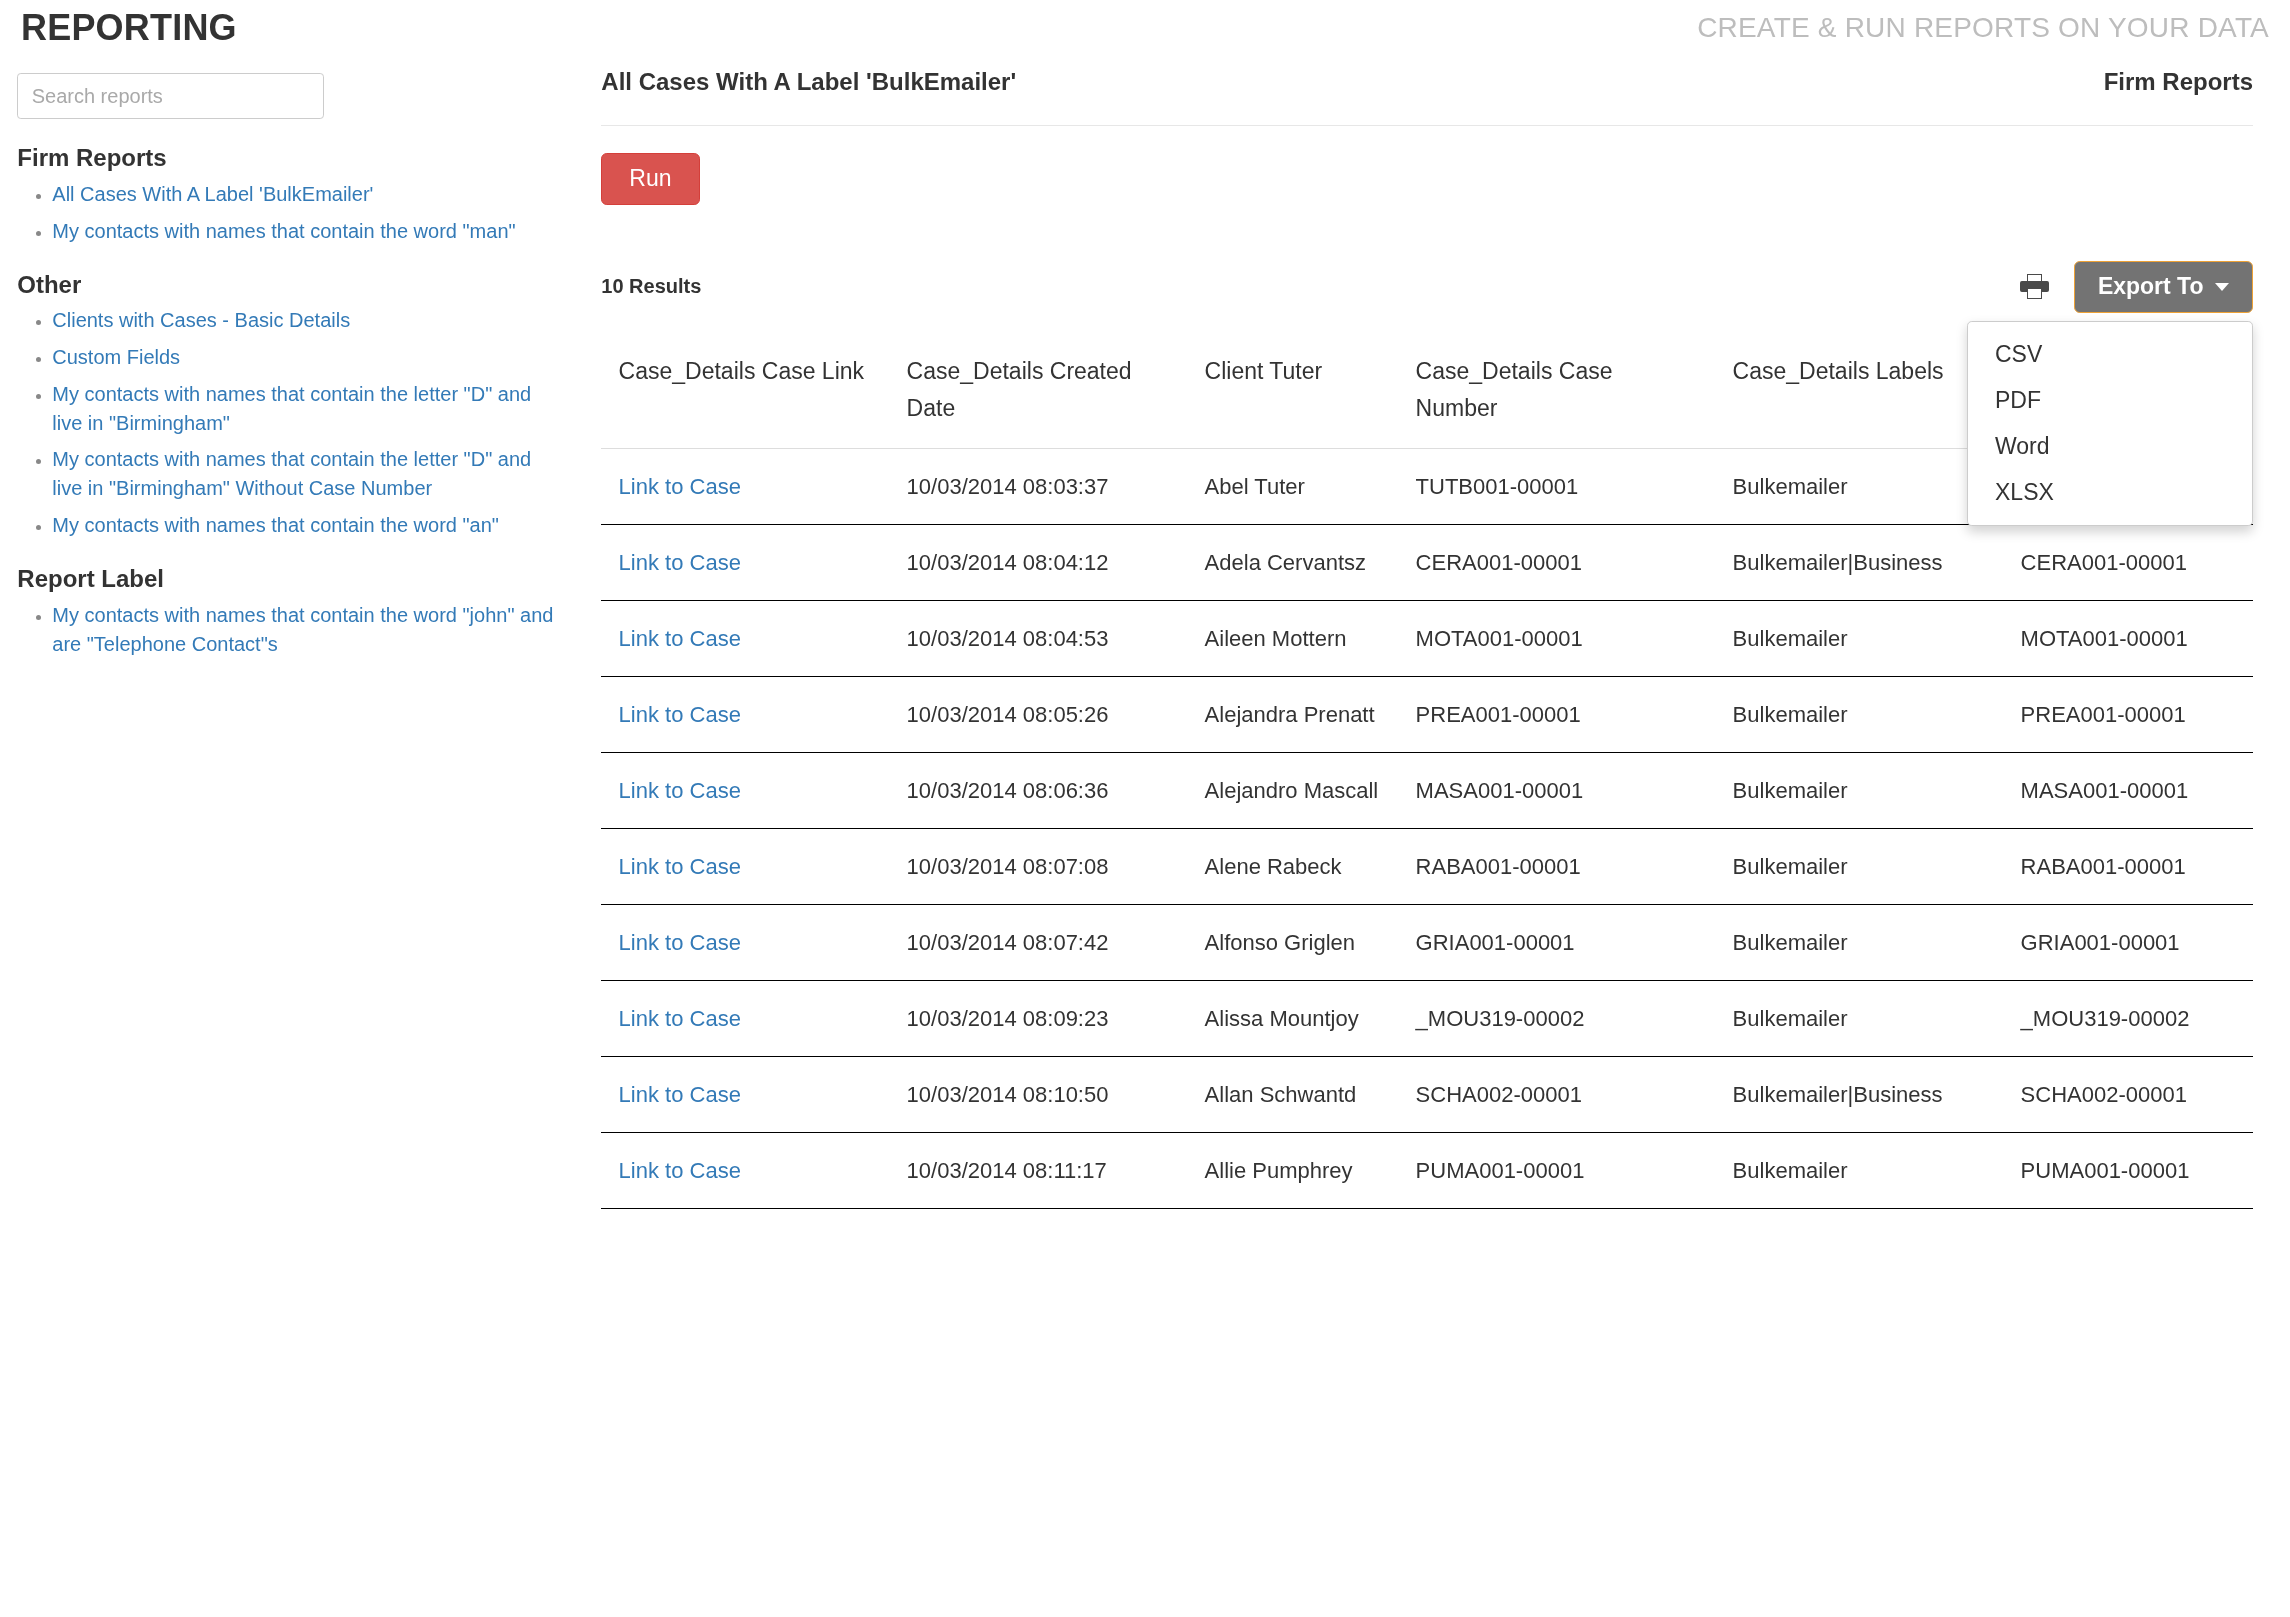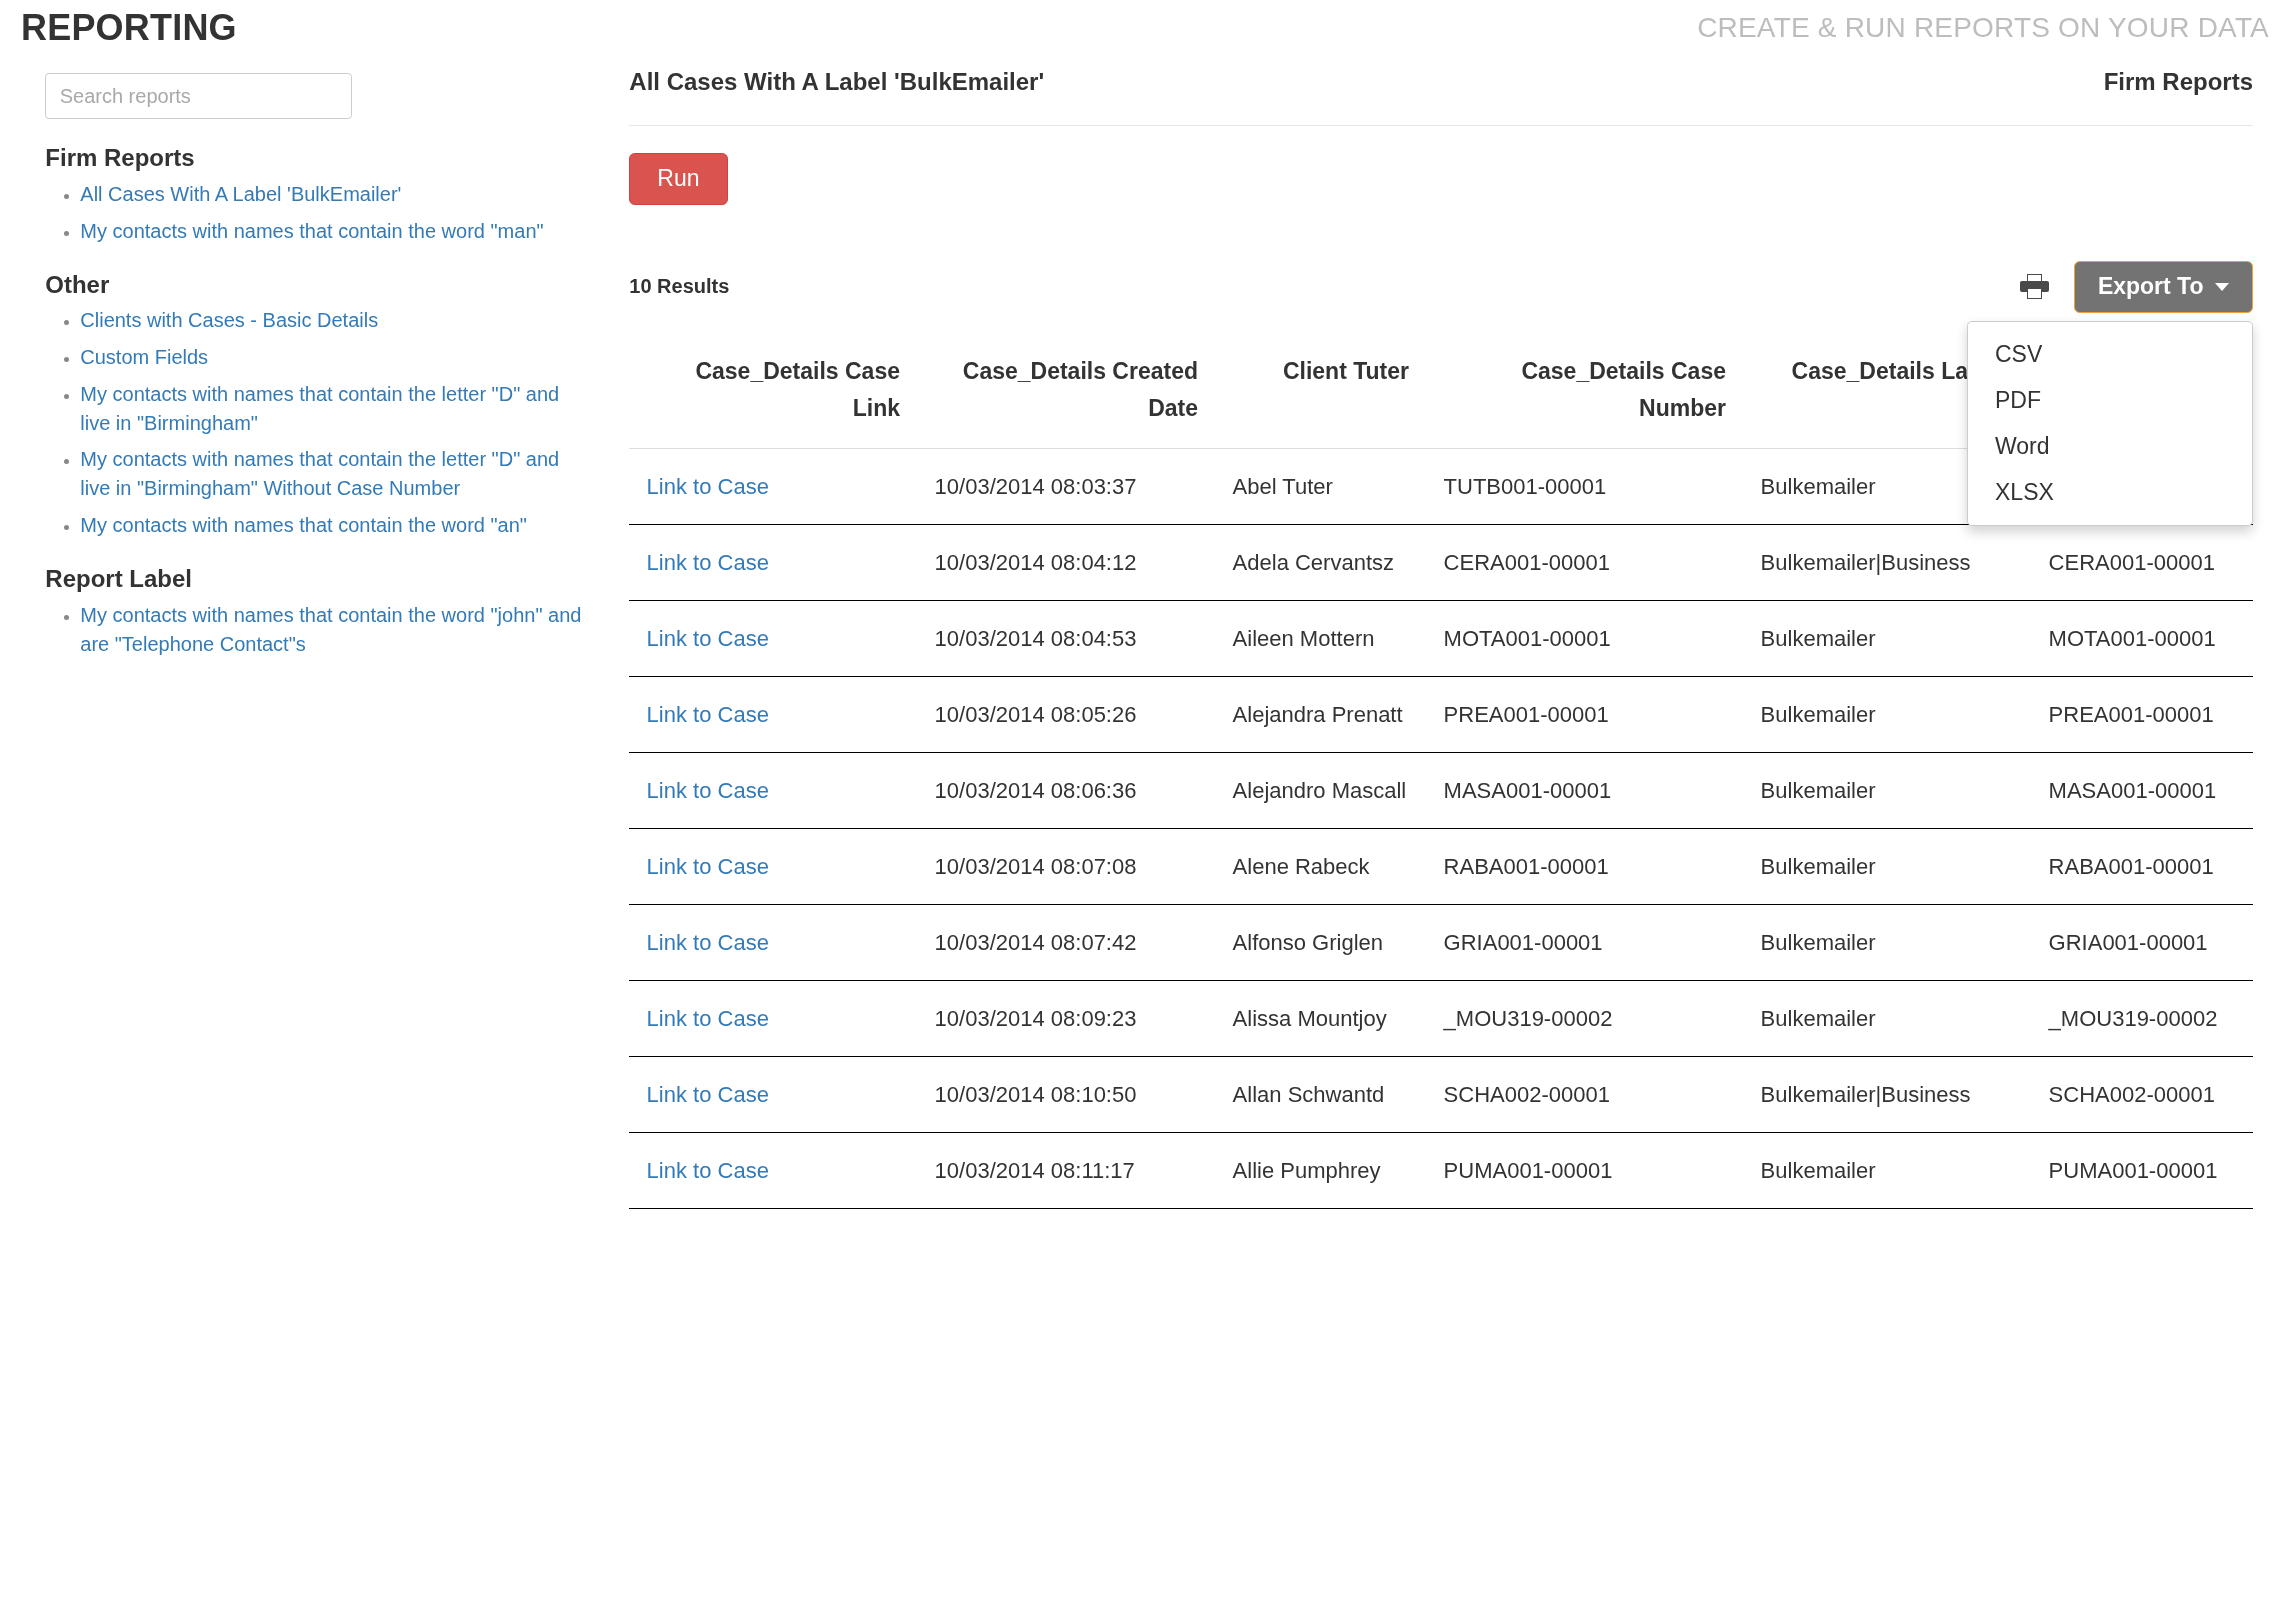--- a/index.html
+++ b/index.html
@@ -38,21 +38,20 @@
   
   .body-wrap {
     display: flex;
     align-items: flex-start;
     height: 1562px;
   }
   .sidebar {
     width: 584px;
     padding: 17.3px 21px 0 17.3px;
     flex: 0 0 584px;
-    margin-left: 28px;
   }
   .main {
     flex: 1 1 auto;
     padding: 0 37px 0 17.3px;
     position: relative;
   }
 
   
   .search-input {
     width: 307px;
@@ -212,24 +211,24 @@
   }
 
   
   table.results {
     width: 100%;
     border-collapse: collapse;
     margin-top: 40px;
     table-layout: fixed;
   }
   table.results th {
-    text-align: right;
+    text-align: left;
     vertical-align: top;
     font-size: 23px;
-    font-weight: bold;
+    font-weight: normal;
     color: #333;
     padding: 0 17.3px 21px 17.3px;
     border-bottom: 1.9px solid #dddddd;
     line-height: 37px;
   }
   table.results td {
     font-size: 22px;
     color: #333;
     padding: 19px 17.3px;
     border-bottom: 1px solid #000000;

